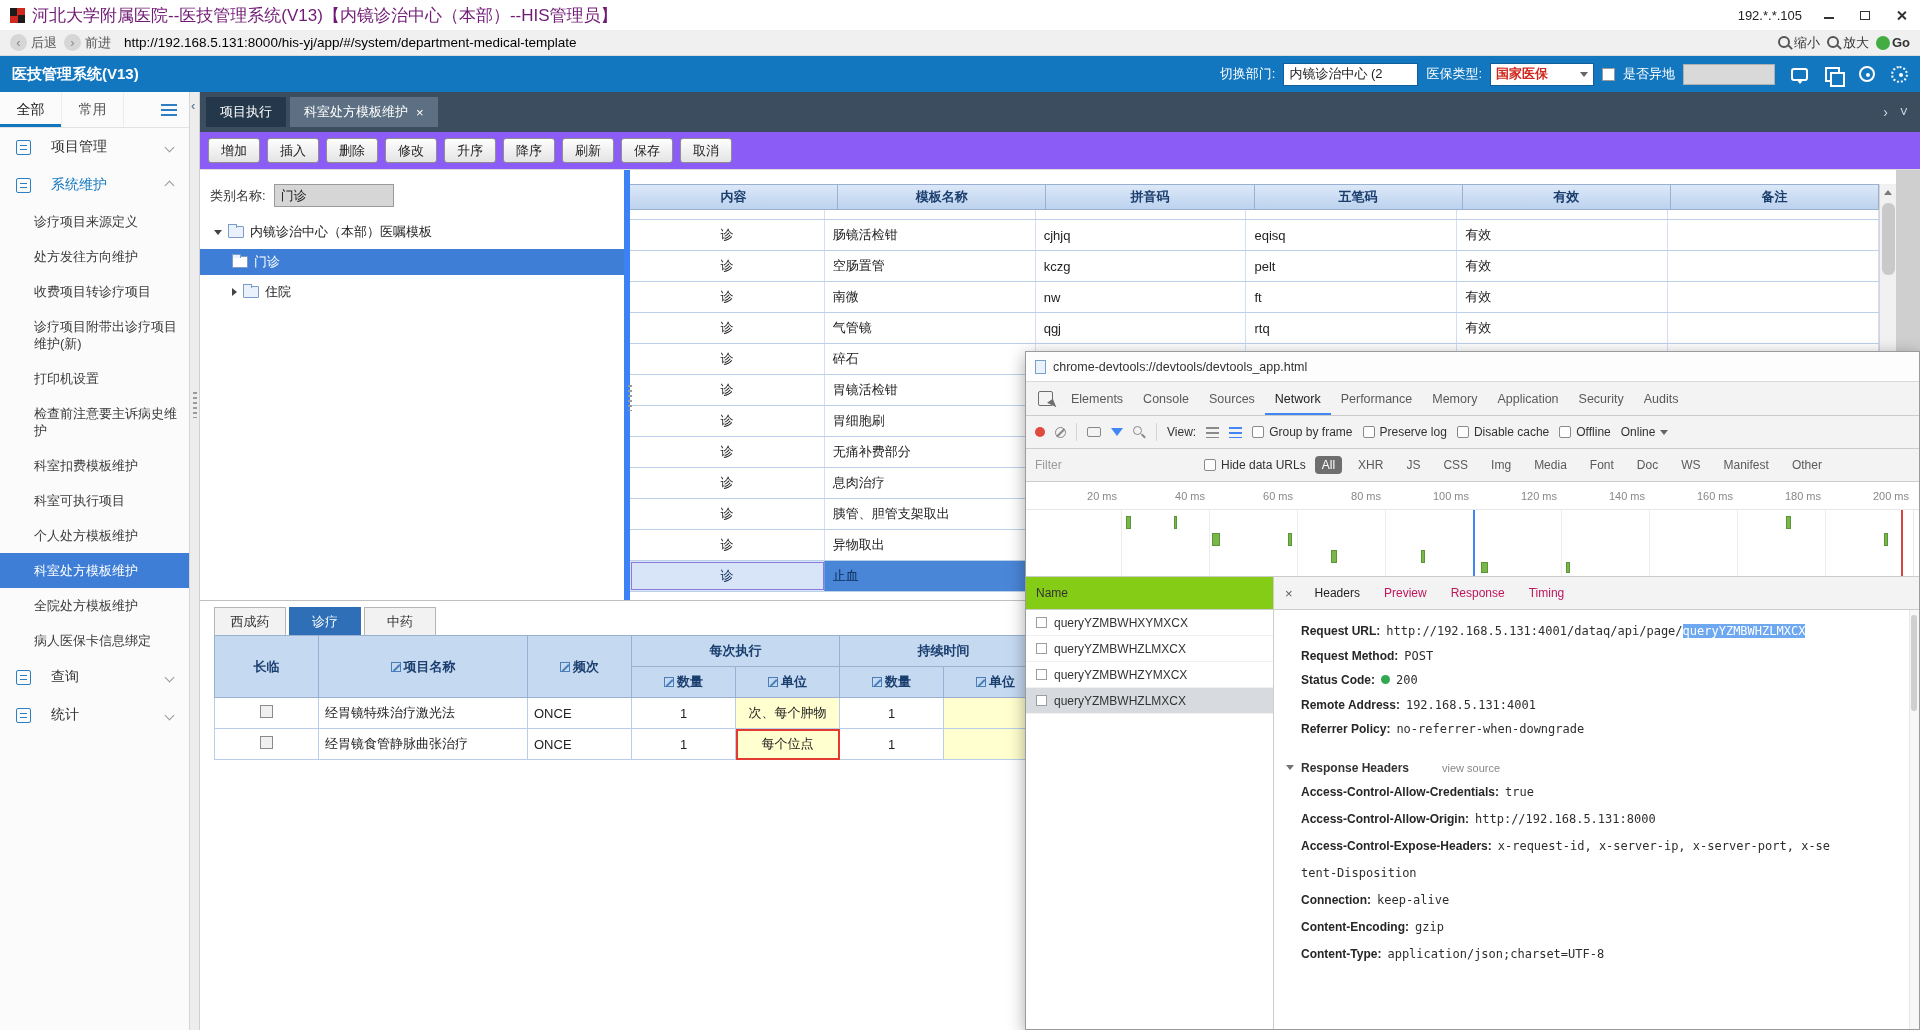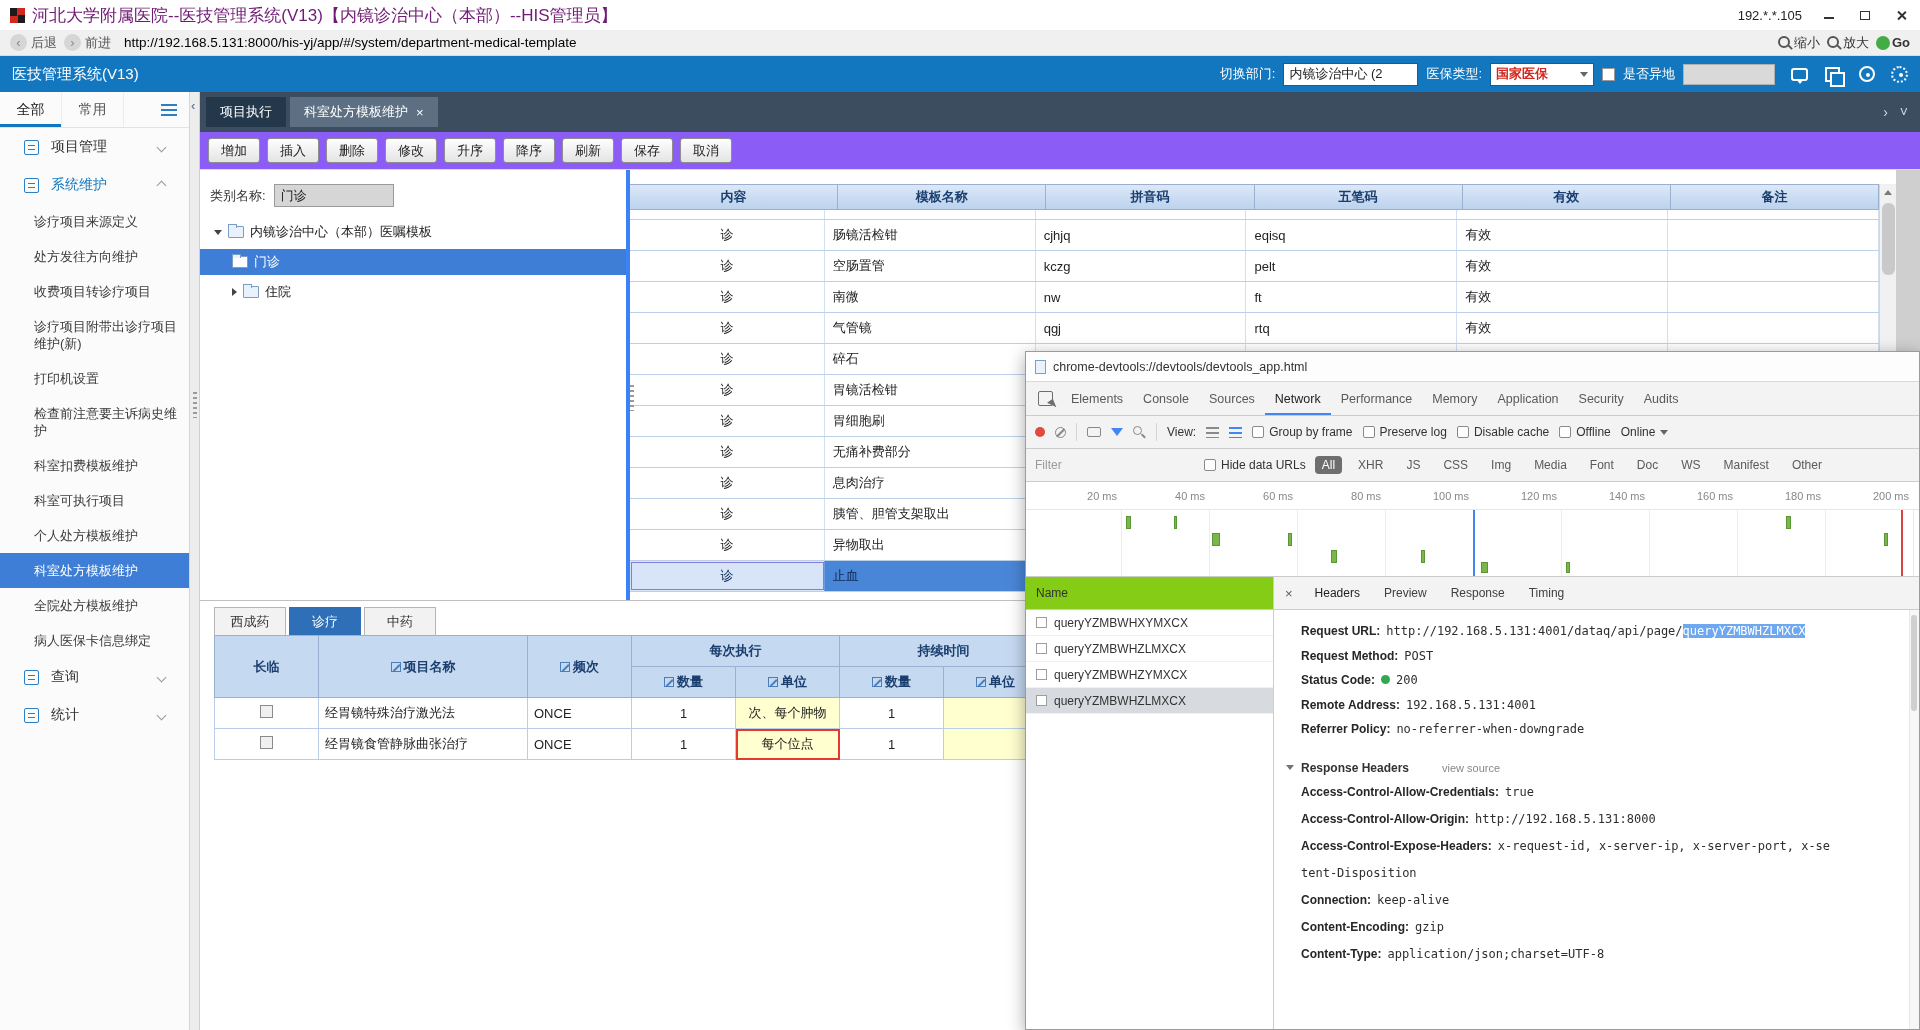--- a/index.html
+++ b/index.html
@@ -27,21 +27,21 @@
   .url{margin-left:6px;flex:1;color:#000;font-size:13.5px;white-space:nowrap;overflow:hidden}
   .mag{position:relative;width:14px;height:14px;flex:none}
   .mag::before{content:"";position:absolute;left:0;top:0;width:8px;height:8px;border:2px solid #555;border-radius:50%}
   .mag::after{content:"";position:absolute;left:9px;top:10px;width:6px;height:2px;background:#555;transform:rotate(45deg)}
   .zoom-item{display:flex;align-items:center;gap:2px;color:#333}
   .go-dot{width:14px;height:14px;border-radius:50%;background:#43ad43;flex:none}
   .go-txt{font-weight:bold}
 
   
   .appbar{height:36px;background:#1377c0;display:flex;align-items:center;padding:0 12px;color:#fff}
-  .appbar-title{font-size:15px;font-weight:normal}
+  .appbar-title{font-size:15px;font-weight:bold}
   .appbar-right{margin-left:auto;display:flex;align-items:center;gap:8px}
   .white-input{height:23px;background:#fff;border:1px solid #0d5e9a;color:#222;display:flex;align-items:center;padding:0 5px}
   .dept-input{width:135px}
   .ins-select{width:104px;justify-content:space-between}
   .ins-val{color:#d0281e;font-weight:bold}
   .caret-down{width:0;height:0;border-left:4px solid transparent;border-right:4px solid transparent;border-top:5px solid #666}
   .cb{width:13px;height:13px;border:1px solid #9a9a9a;background:#fff;flex:none}
   .gray-input{width:92px;height:21px;background:#d9d9d9;border:1px solid #b0b0b0}
   .abar-ic{width:19px;height:17px;position:relative;margin-left:8px}
   .ic-msg{border:2px solid #fff;border-radius:3px;width:17px;height:13px}
@@ -56,21 +56,21 @@
   
   .app-body{position:absolute;top:92px;left:0;right:0;bottom:0;display:flex}
 
   
   .sidebar{width:190px;background:#fbfbfb;border-right:1px solid #d5d5d5;display:flex;flex-direction:column}
   .side-tabs{height:36px;display:flex;align-items:stretch;border-bottom:1px solid #e2e2e2}
   .side-tab{width:62px;display:flex;align-items:center;justify-content:center;font-size:14px;color:#555;border-right:1px solid #ececec}
   .side-tab.active{color:#222;box-shadow:inset 0 -3px 0 #1377c0}
   .ham{margin-left:auto;margin-right:12px;align-self:center;display:flex;flex-direction:column;gap:3px}
   .ham i{width:16px;height:2px;background:#2b7fc2}
-  .side-group{height:38px;display:flex;align-items:center;padding:0 24px;gap:12px;font-size:14px;color:#333}
+  .side-group{height:38px;display:flex;align-items:center;padding:0 16px;gap:20px;font-size:14px;color:#333}
   .side-group.active-group .sg-label{color:#1377c0}
   .gi{width:15px;height:15px;border:1px solid #2b7fc2;border-radius:2px;flex:none;position:relative}
   .gi::after{content:"";position:absolute;left:3px;right:3px;top:4px;height:1.5px;background:#2b7fc2;box-shadow:0 4px 0 #2b7fc2}
   .chev{margin-left:auto;width:7px;height:7px;border-right:1.5px solid #999;border-bottom:1.5px solid #999;flex:none}
   .chev.down{transform:rotate(45deg)} .chev.up{transform:rotate(-135deg)}
   .side-item{padding:9px 8px 9px 34px;color:#3a3a3a;font-size:13px;line-height:17px}
   .side-item.selected{background:#3e7ed6;color:#fff}
 
   
   .v-splitter{width:10px;background:#ededed;border-right:1px solid #d0d0d0;position:relative}
@@ -84,21 +84,21 @@
   .doc-tab{height:30px;display:flex;align-items:center;gap:8px;padding:0 14px;color:#fff;font-size:13px;background:#24384c}
   .doc-tab.active{background:#5d7083}
   .tabbar-right{margin-left:auto;display:flex;gap:12px;padding-right:12px;color:#cfd8e0;font-size:14px}
   .tb-next::before{content:"›"} .tb-menu::before{content:"˅"}
 
   .toolbar{height:38px;background:#8b5cf6;border-bottom:1px solid #ddd;display:flex;align-items:center;padding-left:8px;gap:7px}
   .tbtn{height:25px;padding:0 12px;background:linear-gradient(#fefefe,#e4e4e4);border:1px solid #8f8f8f;border-radius:3px;font-size:13px;color:#222;display:flex;align-items:center}
 
   .workspace{flex:1;display:flex;flex-direction:column;min-height:0}
   .upper{height:430px;display:flex}
-  .left-pane{width:430px;border-right:4px solid #3b82f6;padding-top:14px;position:relative}
+  .left-pane{width:430px;border-right:6px solid #3b82f6;padding-top:14px;position:relative}
   .left-pane .drag-dots{right:-8px;left:auto;top:215px}
   .category-row{display:flex;align-items:center;gap:8px;padding:0 0 12px 10px;color:#333}
   .category-input{width:120px;height:23px;background:#d6d6d6;border:1px solid #9a9a9a;display:flex;align-items:center;padding:0 6px;color:#222}
   .tree{font-size:13px;color:#222}
   .tree-row{display:flex;align-items:center;gap:6px;height:26px;padding-left:14px}
   .tree-row.child{padding-left:32px;margin-top:4px}
   .tree-row.selected{background:#3e7ed6;color:#fff}
   .tri-down{width:0;height:0;border-left:4px solid transparent;border-right:4px solid transparent;border-top:5px solid #444;flex:none}
   .tri-right{width:0;height:0;border-top:4px solid transparent;border-bottom:4px solid transparent;border-left:5px solid #444;flex:none}
   .folder{width:16px;height:12px;background:#e8f1fc;border:1px solid #7a9cc6;border-radius:1px;position:relative;flex:none}
@@ -176,21 +176,21 @@
   .evline.blue{background:#4285f4} .evline.red{background:#d64541}
   .dt-main{flex:1;display:flex;min-height:0}
   .dt-left{width:248px;border-right:1px solid #ccc;display:flex;flex-direction:column}
   .dt-name-header{height:33px;background:#84cc16;border-bottom:1px solid #ccc;display:flex;align-items:center;padding-left:10px}
   .req-row{height:26px;display:flex;align-items:center;gap:7px;padding-left:10px;border-bottom:1px solid #f0f0f0;white-space:nowrap;overflow:hidden}
   .req-row.selected{background:#d7dbdf}
   .req-ic{width:11px;height:11px;border:1px solid #9e9e9e;background:#fff;flex:none}
   .dt-right{flex:1;display:flex;flex-direction:column;min-width:0;position:relative}
   .dt-detail-tabs{height:33px;background:#f3f3f3;border-bottom:1px solid #ccc;display:flex;align-items:stretch;gap:2px;padding:0 2px}
   .close-x{padding:0 9px;display:flex;align-items:center;color:#5a5a5a;font-size:13px}
-  .detail-tab{padding:0 11px;display:flex;align-items:center;color:#404040}
+  .detail-tab{padding:0 11px;display:flex;align-items:center;color:#be185d}
   .detail-tab.active{color:#222}
   .dt-content{flex:1;overflow:hidden;padding:9px 14px 0 12px}
   .section-title{display:flex;align-items:center;gap:7px;font-weight:bold;color:#333;margin:5px 0 4px}
   .tri-disc{width:0;height:0;border-left:4px solid transparent;border-right:4px solid transparent;border-top:5px solid #727272;flex:none}
   .view-source{font-weight:normal;color:#888;font-size:11px;margin-left:26px}
   .kv{margin-left:15px;white-space:nowrap;overflow:hidden}
   .gen .kv{line-height:24.5px}
   .rh .kv{line-height:27px}
   .kv .k{font-weight:bold;color:#262626;margin-right:6px}
   .kv .v{font-family:"DejaVu Sans Mono",monospace;font-size:12px;color:#2e2e2e}

